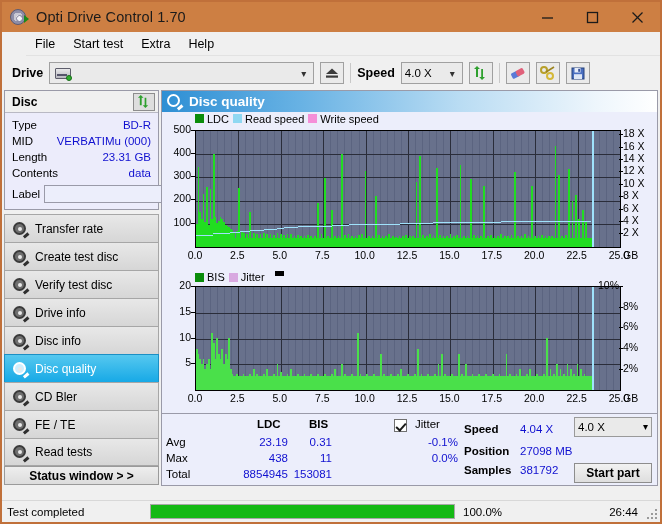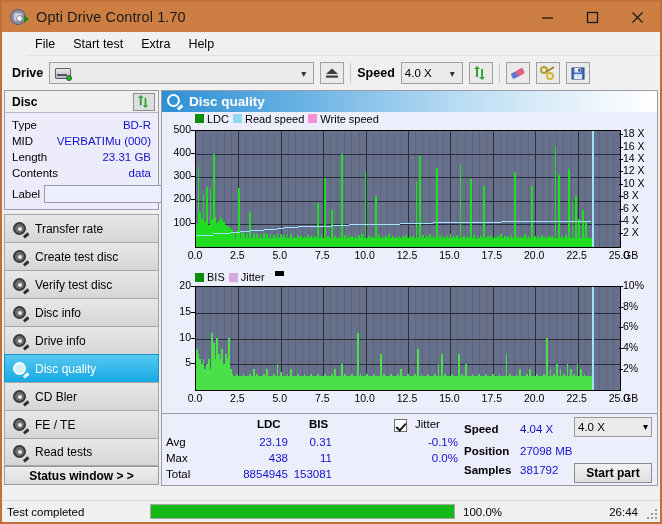--- a/index.html
+++ b/index.html
@@ -511,28 +511,28 @@
               <span class="ring"></span>
               <span class="tick"></span>
             </span>
           <span>Verify test disc</span>
         </div>
         <div class="nav-item">
           <span class="nav-icon">
               <span class="ring"></span>
               <span class="tick"></span>
             </span>
-          <span>Disc info</span>
+          <span>Drive info</span>
         </div>
         <div class="nav-item">
           <span class="nav-icon">
               <span class="ring"></span>
               <span class="tick"></span>
             </span>
-          <span>Drive info</span>
+          <span>Disc info</span>
         </div>
         <div class="nav-item active">
           <span class="nav-icon">
               <span class="ring"></span>
               <span class="tick"></span>
             </span>
           <span>Disc quality</span>
         </div>
         <div class="nav-item">
           <span class="nav-icon">
@@ -1082,21 +1082,21 @@
             <div class="ax-lbl" style="right: 466px; top: 9px;">20</div>
             <div class="ax-tick" style="left: 29px; top: 16px; width: 4px; height: 1px;"></div>
             <div class="ax-lbl" style="left: 461px; top: 91.4px;">2%</div>
             <div class="ax-tick" style="left: 457px; top: 98.4px; width: 4px; height: 1px;"></div>
             <div class="ax-lbl" style="left: 461px; top: 70.8px;">4%</div>
             <div class="ax-tick" style="left: 457px; top: 77.8px; width: 4px; height: 1px;"></div>
             <div class="ax-lbl" style="left: 461px; top: 50.2px;">6%</div>
             <div class="ax-tick" style="left: 457px; top: 57.2px; width: 4px; height: 1px;"></div>
             <div class="ax-lbl" style="left: 461px; top: 29.6px;">8%</div>
             <div class="ax-tick" style="left: 457px; top: 36.6px; width: 4px; height: 1px;"></div>
-            <div class="ax-lbl" style="left: 461px; top: 9px;">10%</div>
+            <div class="ax-lbl" style="left: 436px; top: 9px;">10%</div>
             <div class="ax-tick" style="left: 457px; top: 16px; width: 4px; height: 1px;"></div>
             <div class="ax-lbl" style="left: 33px; transform: translateX(-50%); top: 122px;">0.0</div>
             <div class="ax-lbl" style="left: 75.4px; transform: translateX(-50%); top: 122px;">2.5</div>
             <div class="ax-lbl" style="left: 117.8px; transform: translateX(-50%); top: 122px;">5.0</div>
             <div class="ax-lbl" style="left: 160.2px; transform: translateX(-50%); top: 122px;">7.5</div>
             <div class="ax-lbl" style="left: 202.6px; transform: translateX(-50%); top: 122px;">10.0</div>
             <div class="ax-lbl" style="left: 245px; transform: translateX(-50%); top: 122px;">12.5</div>
             <div class="ax-lbl" style="left: 287.4px; transform: translateX(-50%); top: 122px;">15.0</div>
             <div class="ax-lbl" style="left: 329.8px; transform: translateX(-50%); top: 122px;">17.5</div>
             <div class="ax-lbl" style="left: 372.2px; transform: translateX(-50%); top: 122px;">20.0</div>

